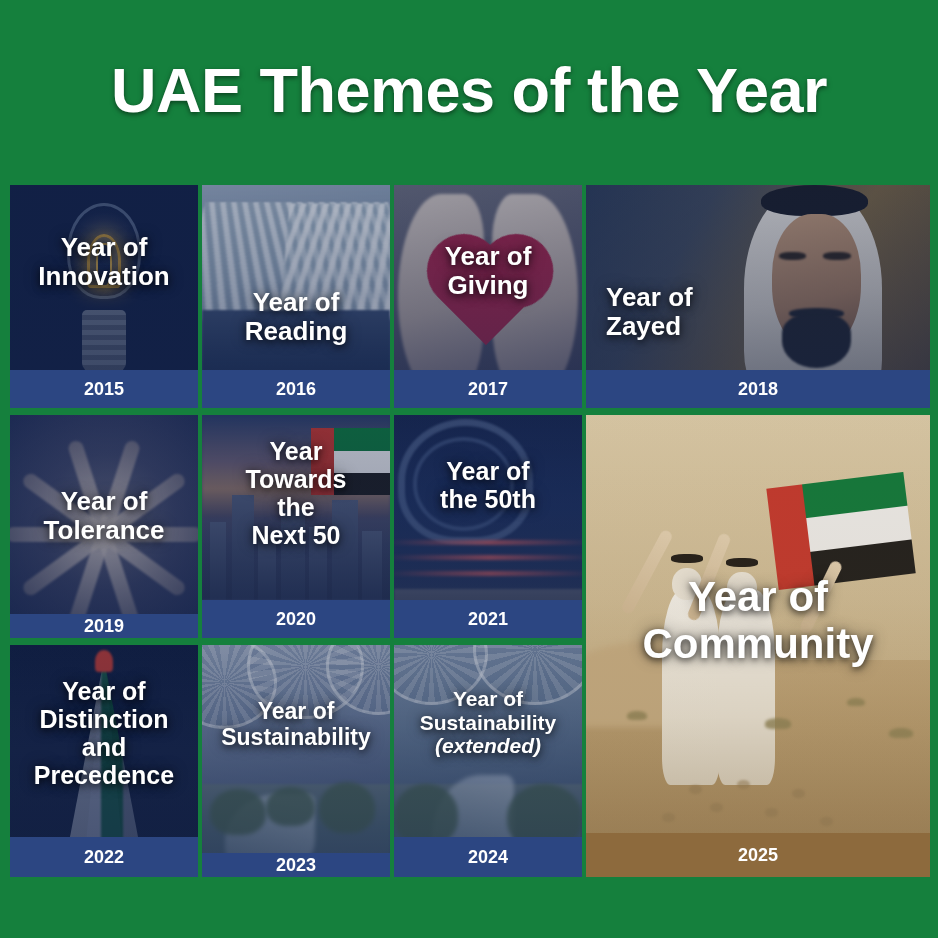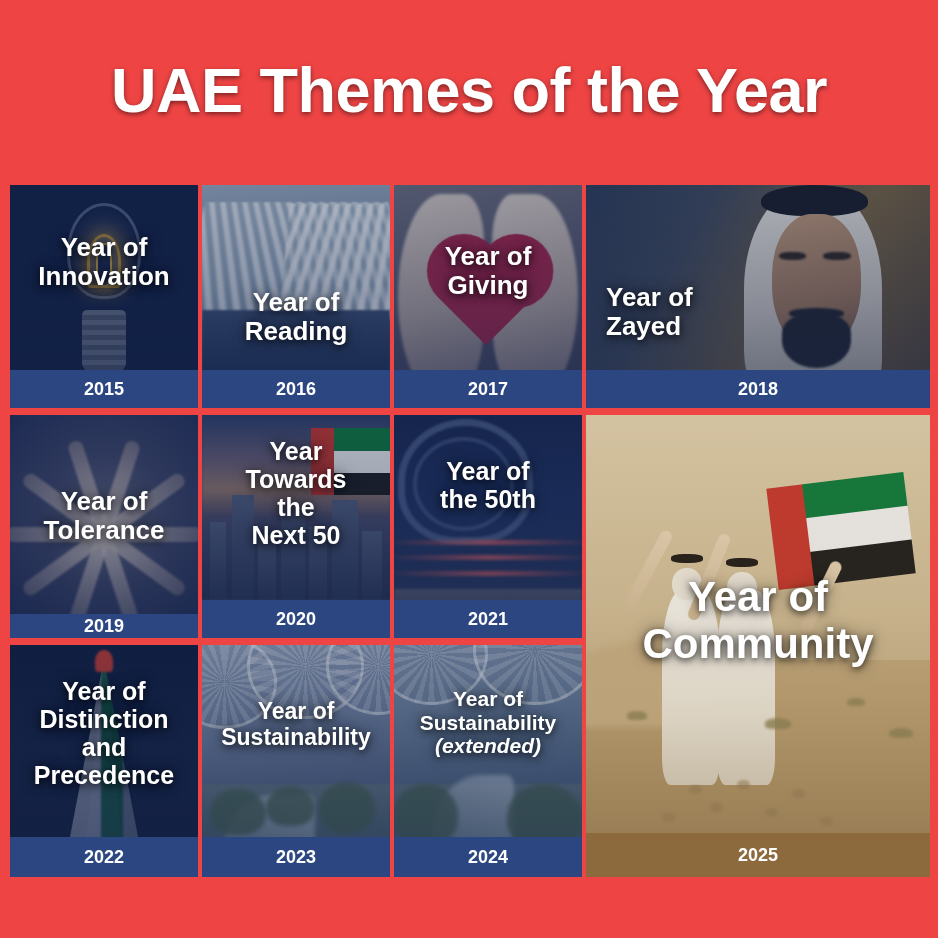--- a/index.html
+++ b/index.html
@@ -2,21 +2,21 @@
 <html><head>
 <meta charset="utf-8">
 <style>
   * { margin:0; padding:0; box-sizing:border-box; }
   html,body {
     width:938px; height:938px;
     background:#000000;
     font-family:"Liberation Sans", sans-serif;
     overflow:hidden;
   }
-  #page { position:relative; width:938px; height:938px; background:#ef4444; }
+  #page { position:relative; width:938px; height:938px; background:#15803d; }
 
   
   .title-bar {
     position:absolute; top:0; left:0; width:938px; height:180px;
     display:flex; align-items:center; justify-content:center;
   }
   .title-text {
     color:#ffffff;
     font-size:63px;
     font-weight:bold;
@@ -507,21 +507,21 @@
         <div class="path"></div>
         <div class="bush" style="left:4%;  bottom:18%; width:30%; height:20%;"></div>
         <div class="bush" style="left:34%; bottom:22%; width:26%; height:17%;"></div>
         <div class="bush" style="left:62%; bottom:19%; width:30%; height:22%;"></div>
       </div>
       <div class="veil"></div>
       <div class="label" style="top:54px; font-size:23px;">
         <span>Year of</span><br>
         <span>Sustainability</span>
       </div>
-      <div class="footer" style="height:40px; font-size:18px;">
+      <div class="footer" style="height:24px; font-size:18px;">
         <span>2023</span>
       </div>
     </div>
 
     <div class="card" style="left:384px; top:460px; width:188px; height:232px;">
       <div class="photo art-sustain art-sustain2">
         <div class="dome" style="left:-10%; top:-18%; width:60%; height:44%;"></div>
         <div class="dome" style="left:42%;  top:-22%; width:66%; height:48%;"></div>
         <div class="ground"></div>
         <div class="path" style="left:20%; bottom:0; width:44%; height:44%;"></div>

